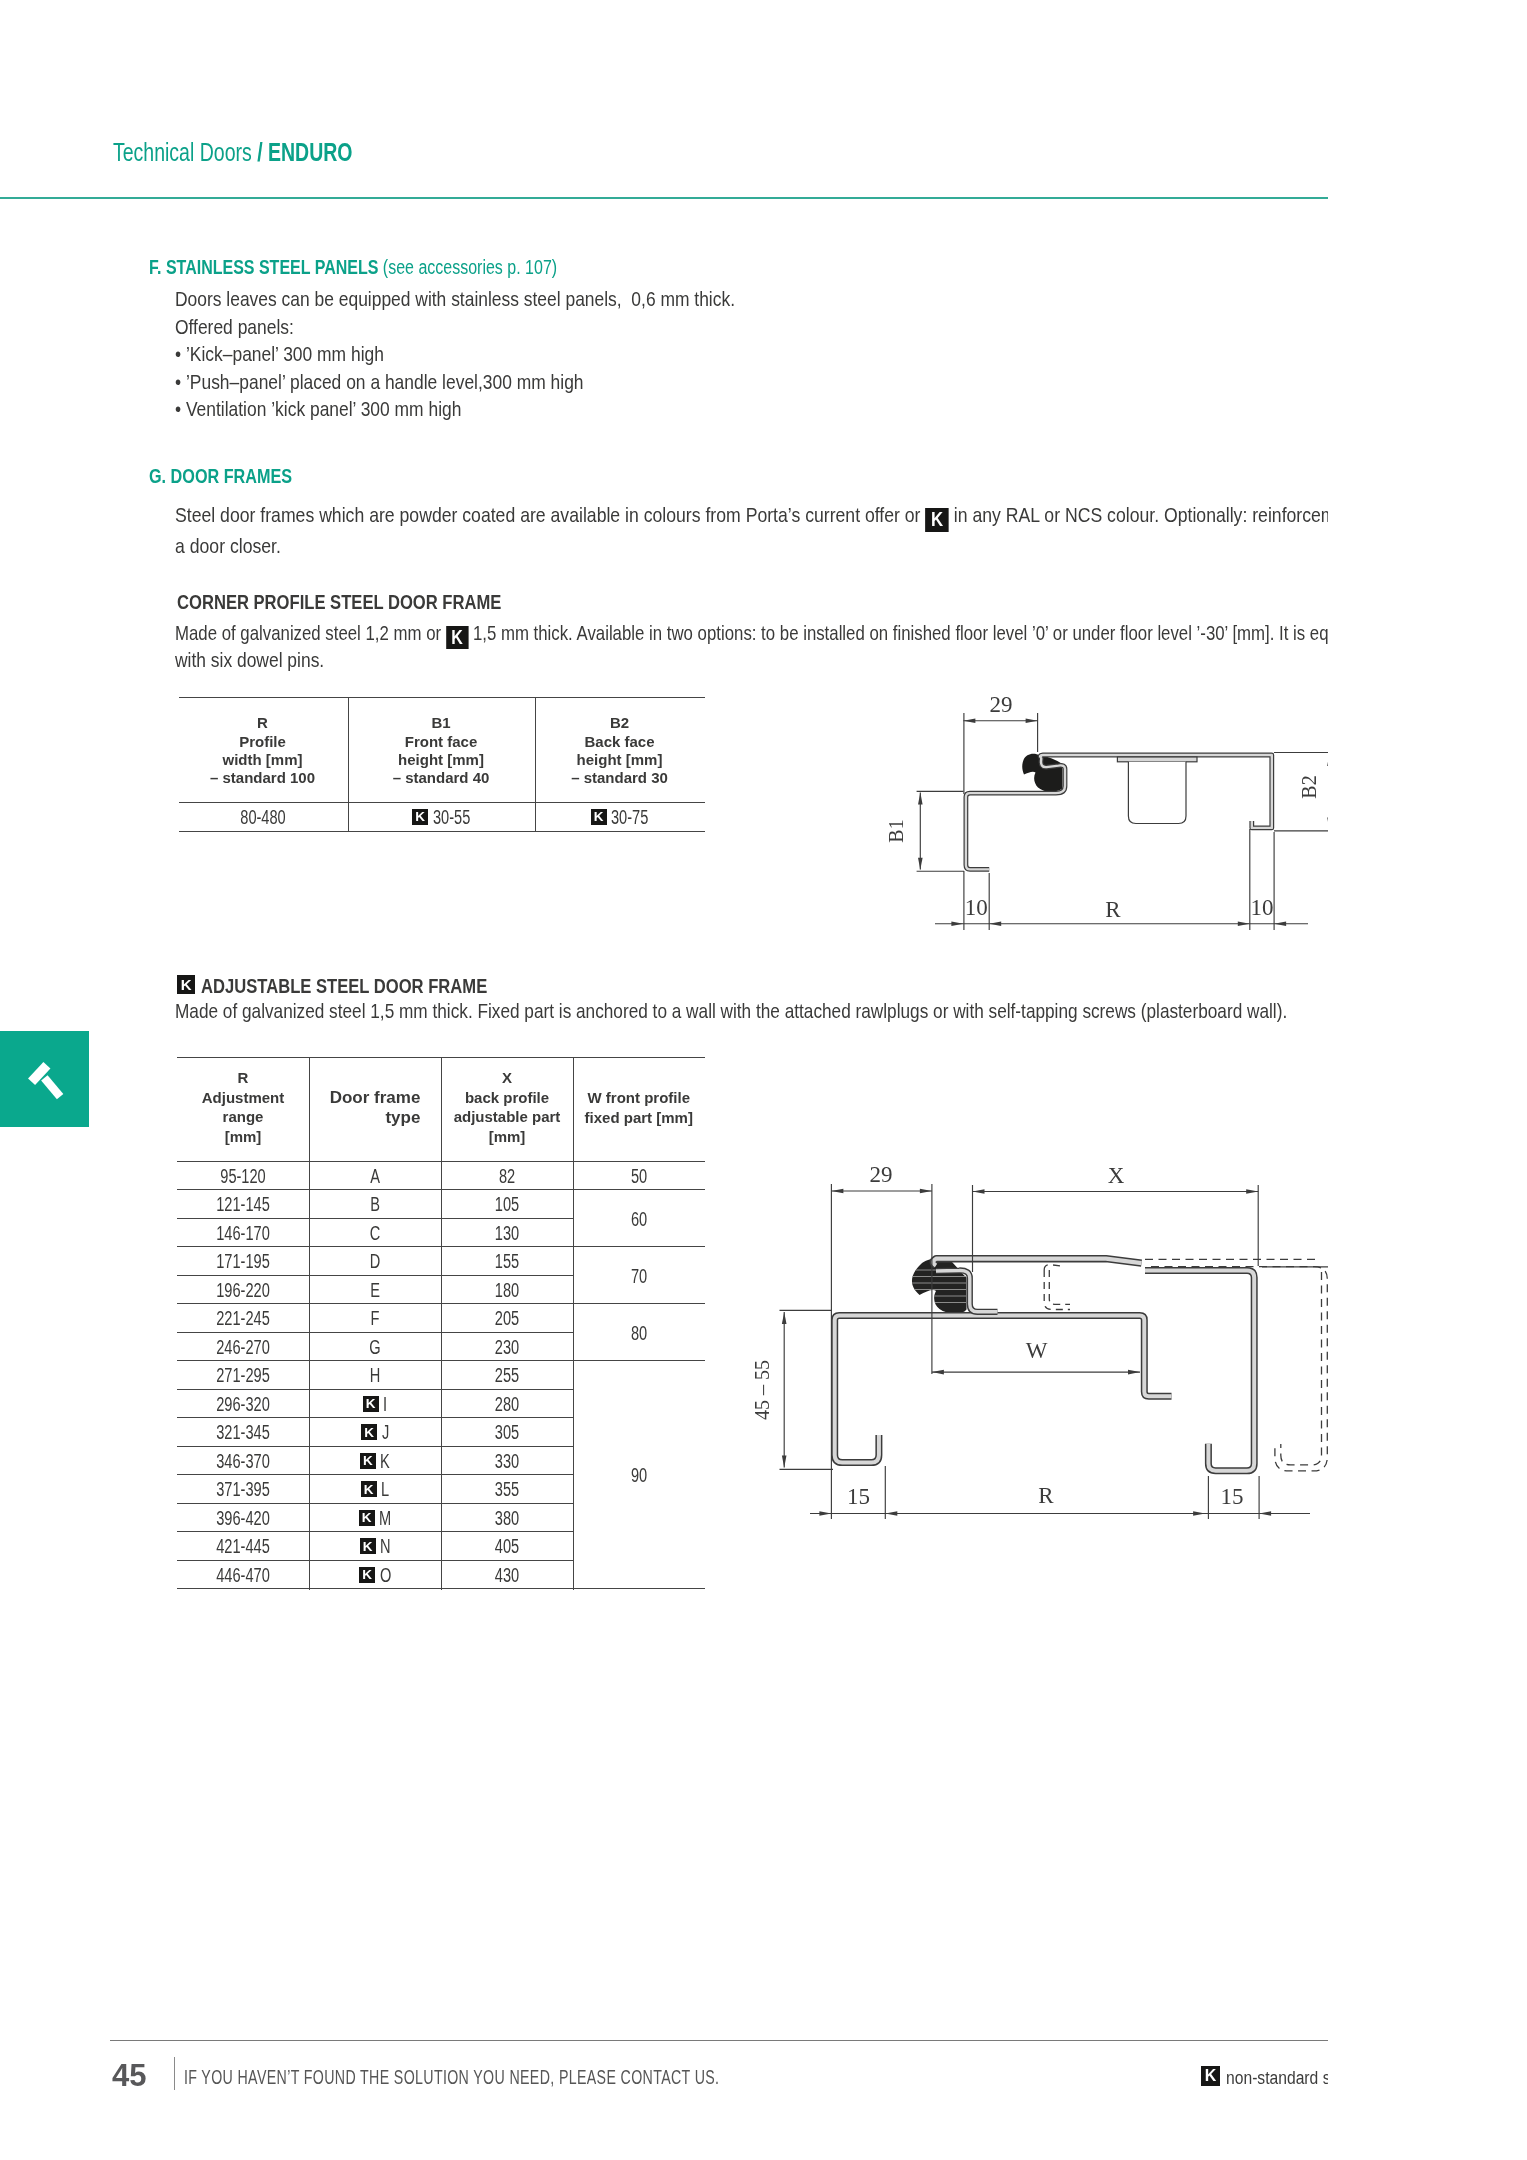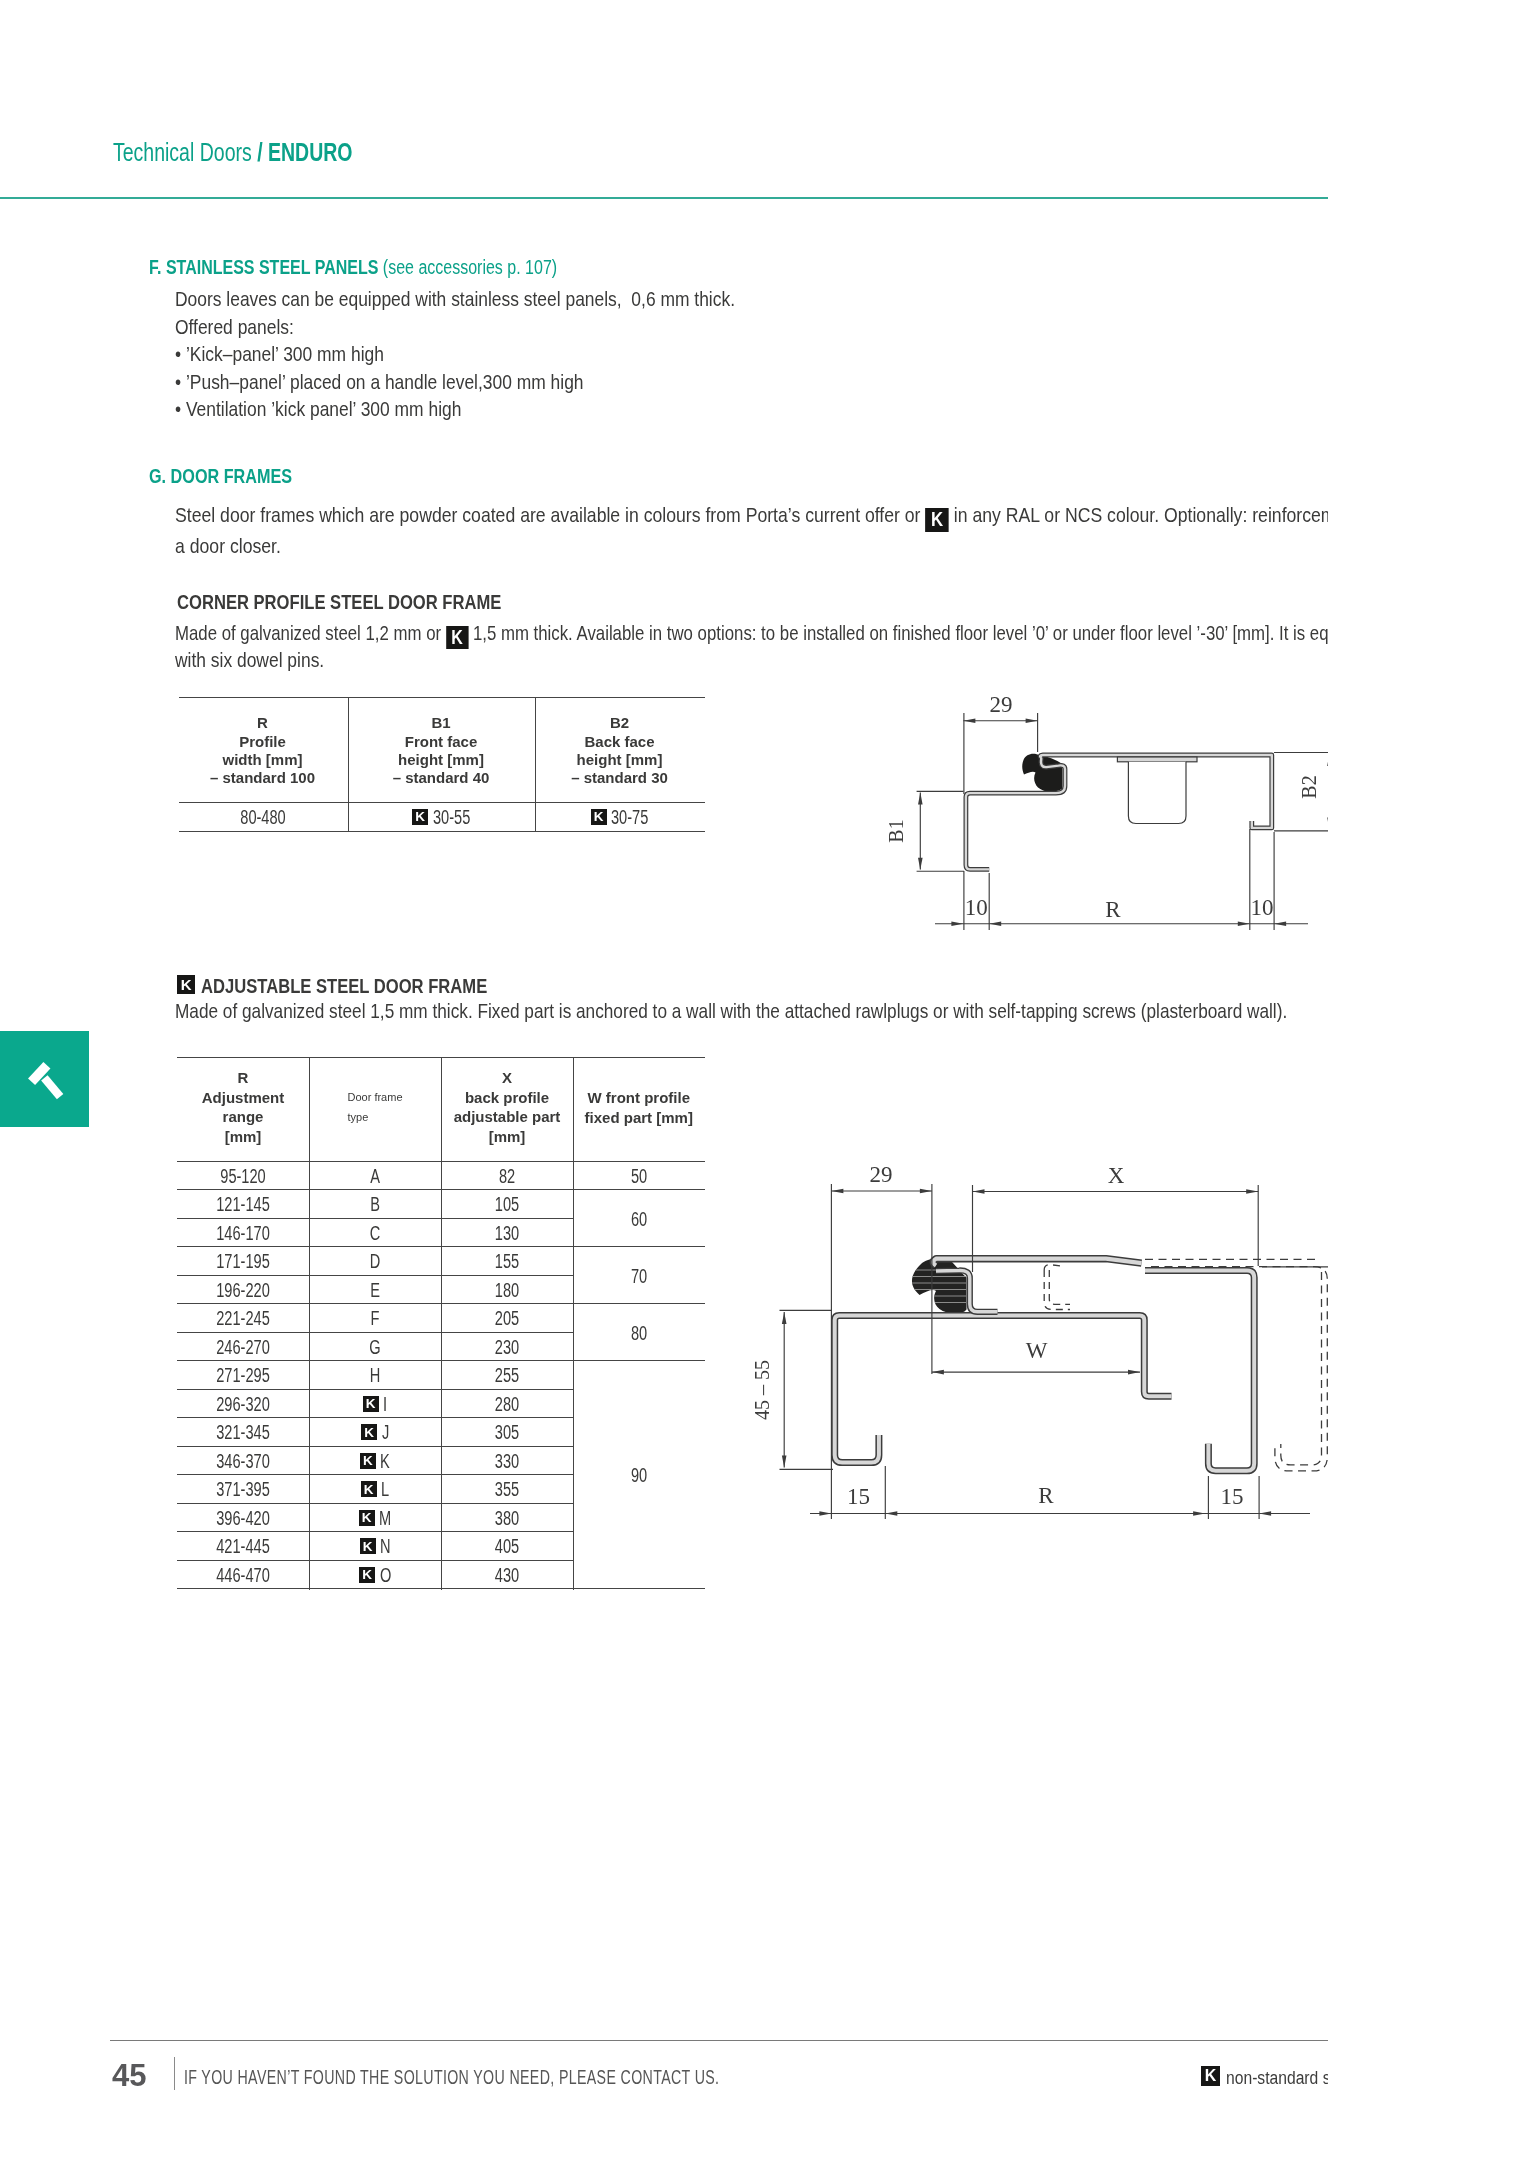--- a/index.html
+++ b/index.html
@@ -93,21 +93,21 @@
 <div class="ln" style="left:177px;top:1417.0px;width:396px;height:1.3px;background:#454545"></div>
 <div class="ln" style="left:177px;top:1446.0px;width:396px;height:1.3px;background:#454545"></div>
 <div class="ln" style="left:177px;top:1474.0px;width:396px;height:1.3px;background:#454545"></div>
 <div class="ln" style="left:177px;top:1503.0px;width:396px;height:1.3px;background:#454545"></div>
 <div class="ln" style="left:177px;top:1531.0px;width:396px;height:1.3px;background:#454545"></div>
 <div class="ln" style="left:177px;top:1560.0px;width:396px;height:1.3px;background:#454545"></div>
 <div class="ln" style="left:309.0px;top:1057.0px;width:1.3px;height:532.6px;background:#454545"></div>
 <div class="ln" style="left:441.0px;top:1057.0px;width:1.3px;height:532.6px;background:#454545"></div>
 <div class="ln" style="left:573.0px;top:1057.0px;width:1.3px;height:532.6px;background:#454545"></div>
 <div class="ab" style="left:243px;top:1068.0px;font-size:15px;line-height:19.5px;font-weight:bold;text-align:center;transform:translateX(-50%)">R<br>Adjustment<br>range<br>[mm]</div>
-<div class="ab" style="left:375px;top:1088.0px;font-size:11px;line-height:19.5px;font-weight:normal;text-align:left;transform:translateX(-50%)">Door frame<br>type</div>
+<div class="ab" style="left:375px;top:1088.0px;font-size:17px;line-height:19.5px;font-weight:bold;text-align:right;transform:translateX(-50%)">Door frame<br>type</div>
 <div class="ab" style="left:507px;top:1068.0px;font-size:15px;line-height:19.5px;font-weight:bold;text-align:center;transform:translateX(-50%)">X<br>back profile<br>adjustable part<br>[mm]</div>
 <div class="ab" style="left:638.75px;top:1088.0px;font-size:15px;line-height:19.5px;font-weight:bold;text-align:center;transform:translateX(-50%)">W front profile<br>fixed part [mm]</div>
 <div class="ab " style="left:243px;top:1175.94px;font-size:20px;line-height:20px;transform:translate(-50%,-50%) scaleX(0.73);">95-120</div>
 <div class="ab " style="left:375px;top:1175.94px;font-size:20px;line-height:20px;transform:translate(-50%,-50%) scaleX(0.73);">A</div>
 <div class="ab " style="left:507px;top:1175.94px;font-size:20px;line-height:20px;transform:translate(-50%,-50%) scaleX(0.73);">82</div>
 <div class="ab " style="left:243px;top:1204.42px;font-size:20px;line-height:20px;transform:translate(-50%,-50%) scaleX(0.73);">121-145</div>
 <div class="ab " style="left:375px;top:1204.42px;font-size:20px;line-height:20px;transform:translate(-50%,-50%) scaleX(0.73);">B</div>
 <div class="ab " style="left:507px;top:1204.42px;font-size:20px;line-height:20px;transform:translate(-50%,-50%) scaleX(0.73);">105</div>
 <div class="ab " style="left:243px;top:1232.9px;font-size:20px;line-height:20px;transform:translate(-50%,-50%) scaleX(0.73);">146-170</div>
 <div class="ab " style="left:375px;top:1232.9px;font-size:20px;line-height:20px;transform:translate(-50%,-50%) scaleX(0.73);">C</div>

